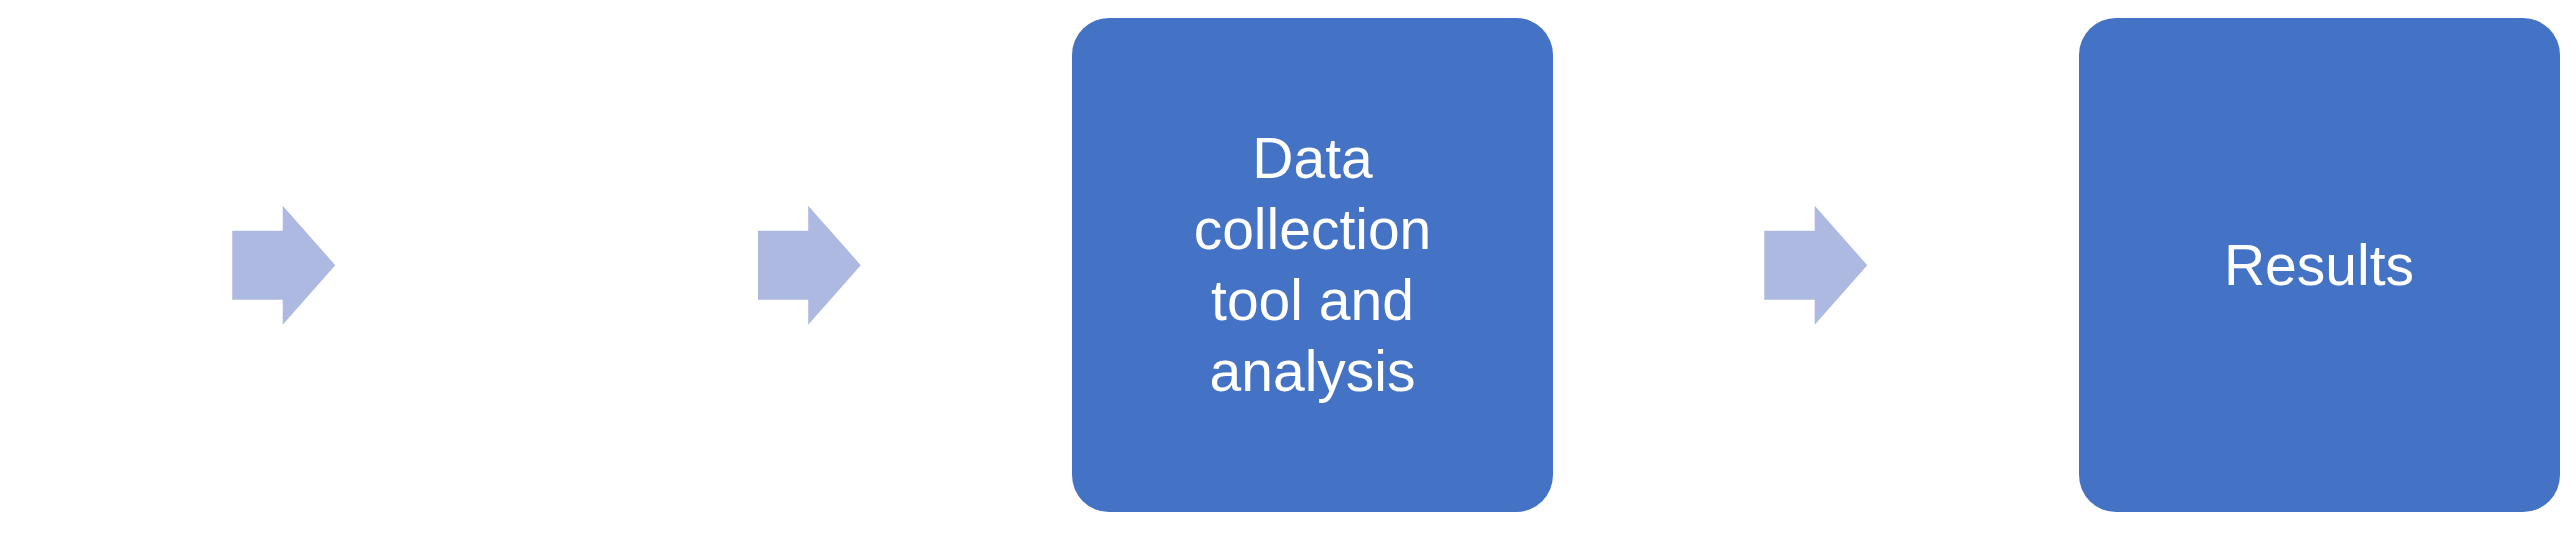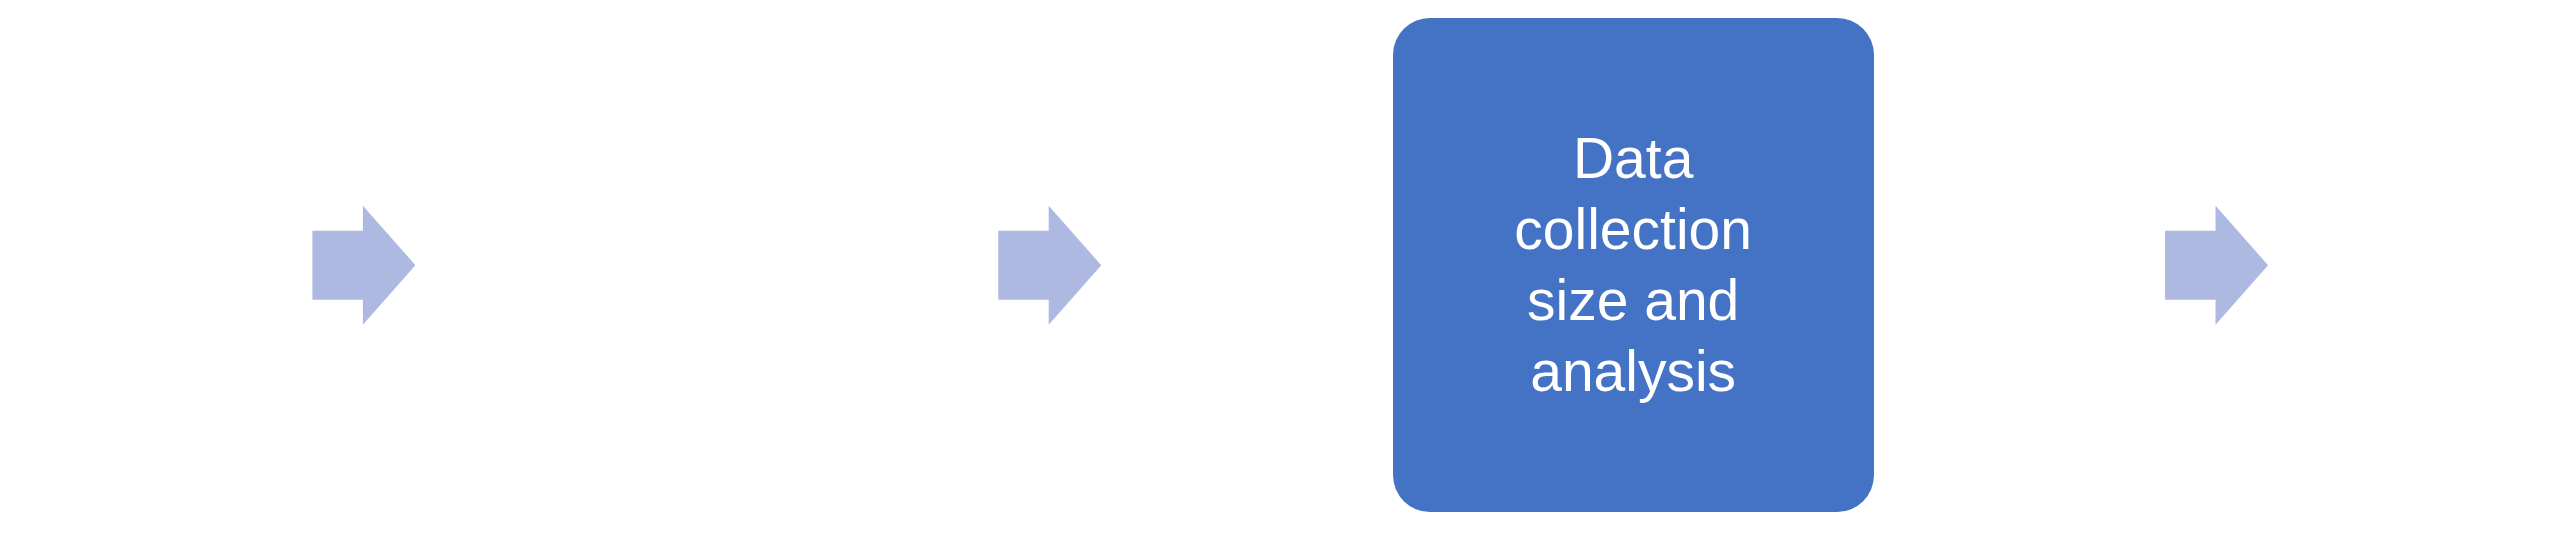--- a/index.html
+++ b/index.html
@@ -64,23 +64,26 @@
     <div class="arrow-cell">
       <div class="arrow"></div>
     </div>
 
 
     <div class="arrow-cell">
       <div class="arrow"></div>
     </div>
 
     <div class="step">
-      <div class="step-label">Data collection size and analysis</div>
+      <div class="step-label">Data collection tool and analysis</div>
     </div>
 
     <div class="arrow-cell">
       <div class="arrow"></div>
     </div>
 
+    <div class="step">
+      <div class="step-label">Results</div>
+    </div>
 
   </div>
 </div>
 
 
 </body></html>

